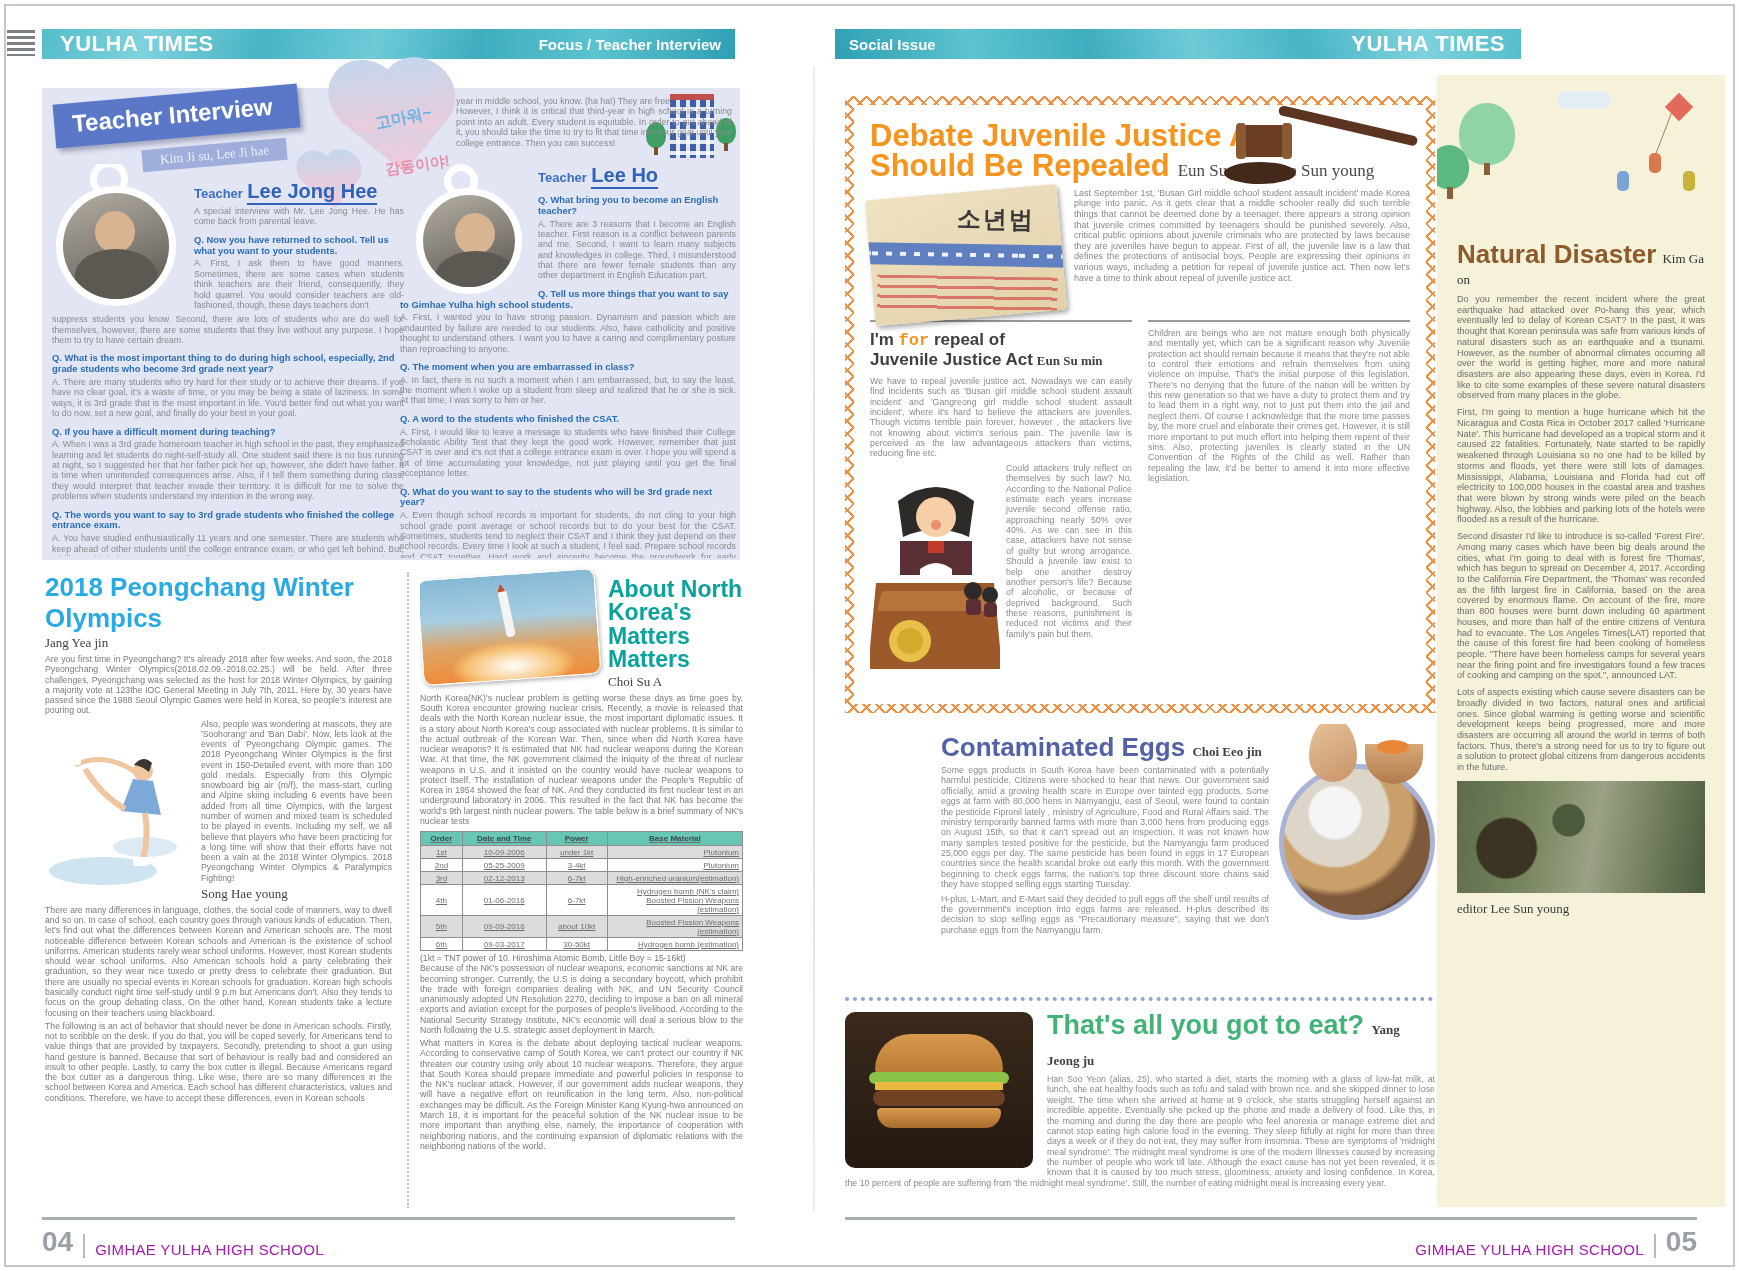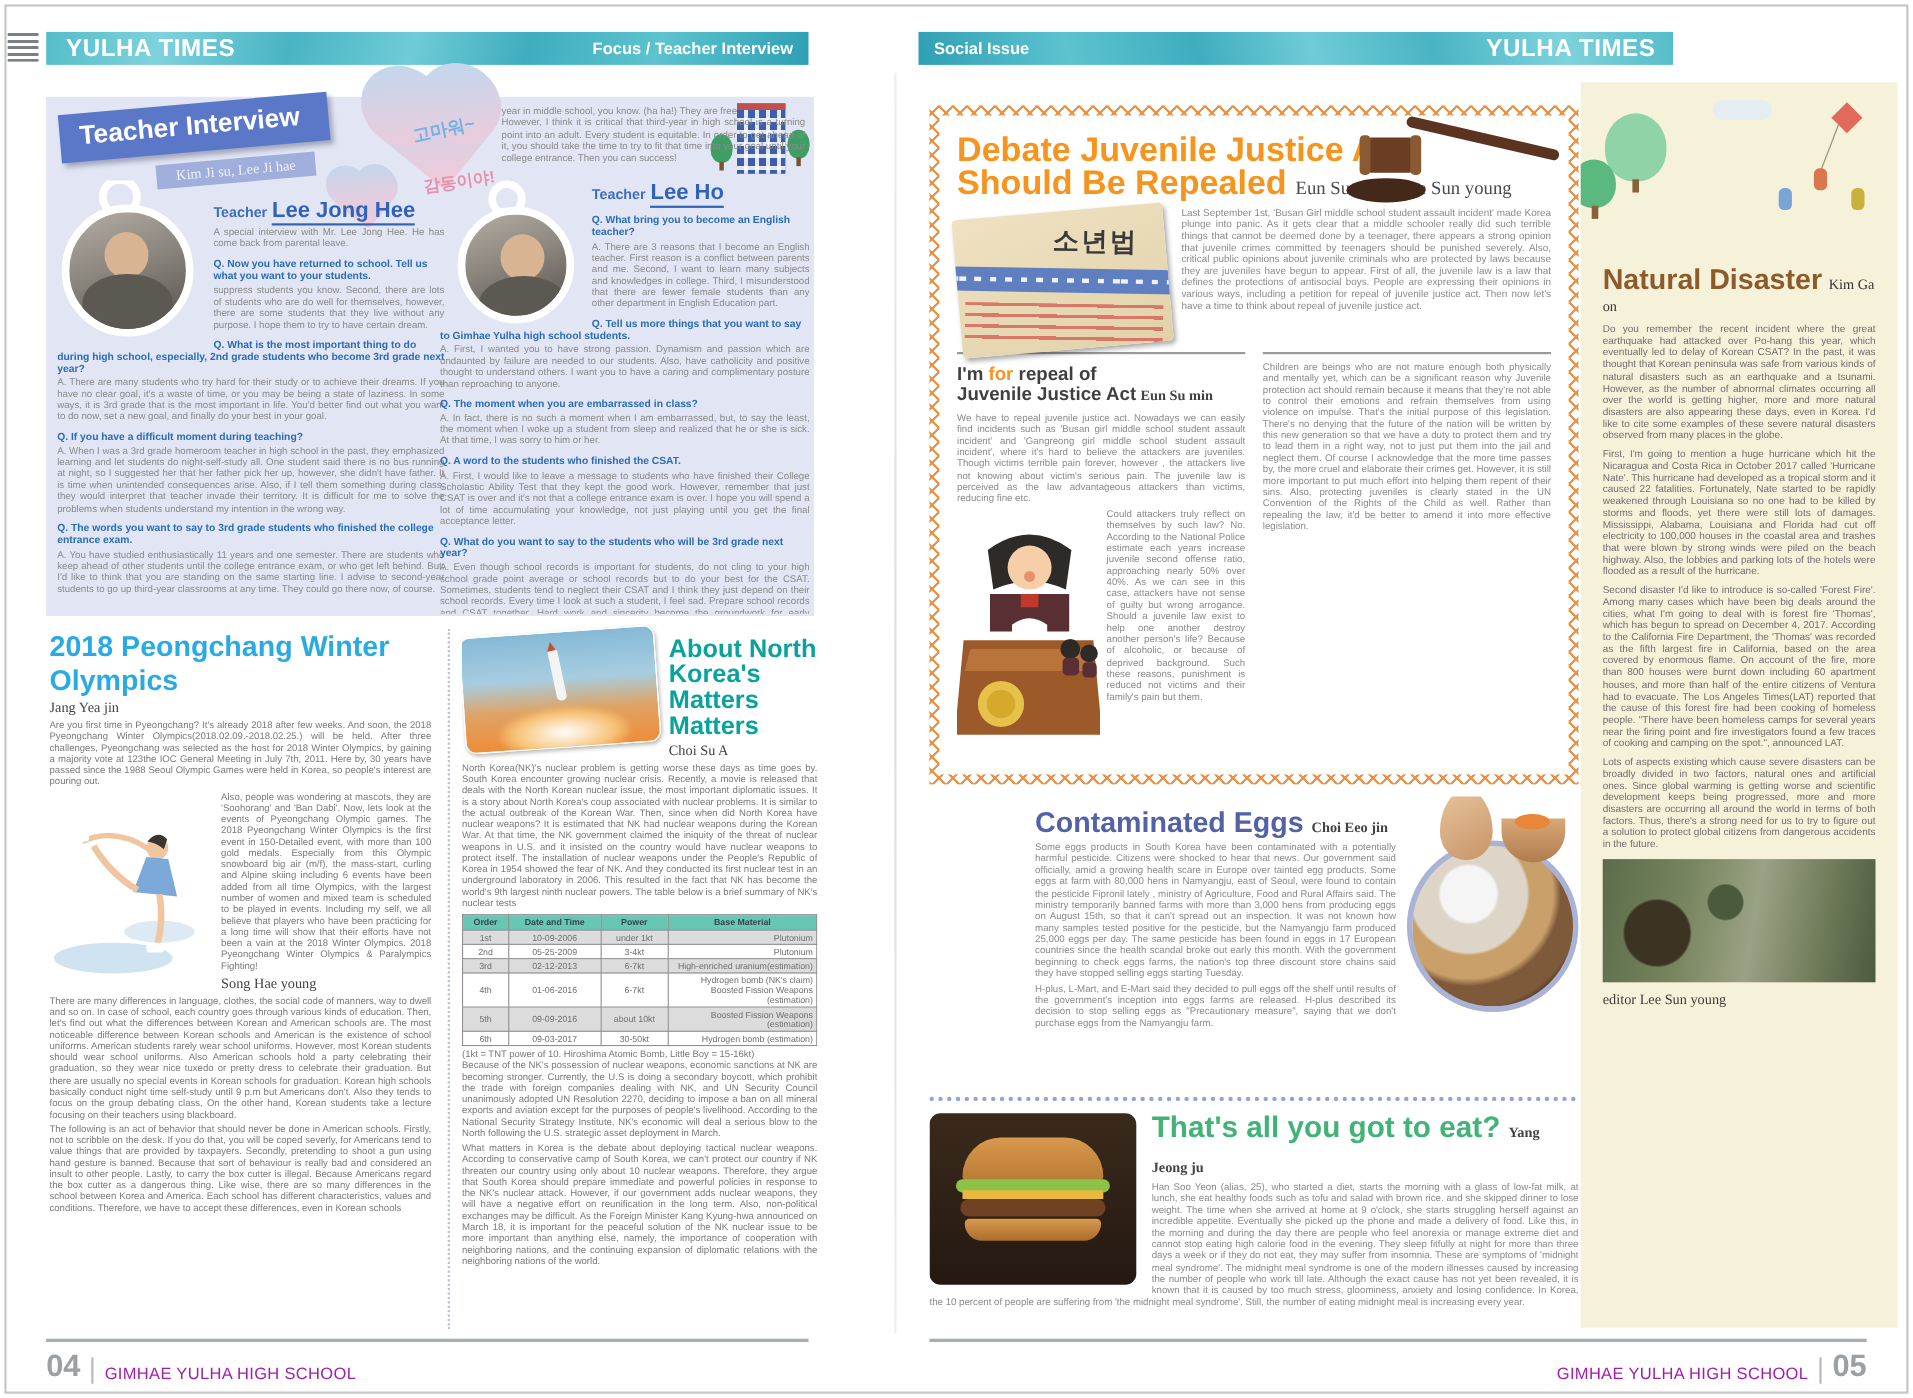--- a/index.html
+++ b/index.html
@@ -80,21 +80,21 @@
   .missile{float:left;position:relative;width:176px;height:104px;margin:8px 10px 4px 0;transform:rotate(-4deg);
     border-radius:10px;overflow:hidden;border:1px solid #fff;box-shadow:1px 2px 4px rgba(0,0,0,.3);
     background:linear-gradient(180deg,#86b9d6 0%,#a7cde1 40%,#dfa364 68%,#ef8c3a 100%);}
   .missile .rocket{position:absolute;left:82px;top:14px;width:9px;height:48px;background:#f4f4f4;border-radius:4px;
     transform:rotate(-8deg);}
   .missile .rocket::before{content:"";position:absolute;left:0;top:-6px;width:0;height:0;
     border-left:4.5px solid transparent;border-right:4.5px solid transparent;border-bottom:8px solid #c4502e;}
   .missile .plume{position:absolute;left:30px;bottom:-10px;width:120px;height:46px;border-radius:50%;
     background:radial-gradient(#fff 0%,#f7c173 55%,rgba(239,140,58,0) 75%);filter:blur(2px);}
   .nuc-title{font-size:23px;font-weight:bold;color:#0aa39c;line-height:1.02;margin:12px 0 2px;}
-  table.nuc{width:100%;border-collapse:collapse;margin:5px 0 2px;font-size:8px;color:#6f6f6f;}
+  table.nuc{width:100%;border-collapse:collapse;margin:5px 0 2px;font-size:8px;color:#6f6f6f;text-decoration:underline;}
   table.nuc th{background:#68c7b4;color:#37474f;font-weight:bold;border:1px solid #8f8f8f;padding:2px 2px;}
   table.nuc td{border:1px solid #8f8f8f;padding:1.5px 3px;text-align:center;}
   table.nuc td.bm{text-align:right;}
   table.nuc tr:nth-child(even) td{background:#dcdcdc;}
   .note{font-size:8.6px;color:#777;margin:2px 0 0;}
   
   .debate{position:absolute;left:845px;top:96px;width:590px;height:617px;box-sizing:border-box;padding:9px;
     background-color:#fff;
     background-image:repeating-linear-gradient(45deg,#f09045 0 2px,transparent 2px 9px),
                      repeating-linear-gradient(-45deg,#f09045 0 2px,transparent 2px 9px);}
@@ -109,21 +109,21 @@
     transform:rotate(6deg);letter-spacing:2px;}
   .lawbook .lb-band{position:absolute;left:-8px;top:52px;width:210px;height:22px;background:#5f7fc0;transform:rotate(6deg);
     background-image:repeating-linear-gradient(90deg,rgba(255,255,255,.9) 0 6px,transparent 6px 14px);background-size:70% 4px;
     background-repeat:repeat-x;background-position:10px 9px;}
   .lawbook .lb-lines{position:absolute;left:4px;top:84px;width:180px;height:34px;transform:rotate(6deg);
     background:repeating-linear-gradient(#d4584f 0 3px,transparent 3px 10px);opacity:.75;}
   .intro-d{font-size:9px;}
   .d-cols{display:flex;gap:16px;margin-top:12px;clear:both;}
   .d-col{flex:1;border-top:2px solid #9a9a9a;padding-top:6px;}
   .d-col h3{font-size:17px;line-height:1.12;color:#3f3f3f;margin:2px 0 7px;}
-  .d-col h3 .orange{color:#f7941d;}
+  .d-col h3 .orange{color:#f7941d;font-family:Liberation Mono, monospace;}
   .d-col h3 .byline{font-size:13px;display:inline;margin-left:4px;}
   .judge-svg{float:left;width:130px;height:212px;margin:2px 6px 0 0;}
   
   .eggs{position:absolute;left:845px;top:724px;width:590px;height:266px;box-sizing:border-box;padding-left:96px;overflow:hidden;}
   .egg-illo{position:absolute;right:12px;top:-6px;width:120px;height:80px;z-index:2;}
   .egg-w{position:absolute;left:6px;top:0;width:48px;height:64px;border-radius:50% 50% 50% 50%/60% 60% 40% 40%;
     background:linear-gradient(150deg,#e8c49c,#c89468);}
   .egg-h{position:absolute;right:0;top:26px;width:58px;height:40px;border-radius:0 0 50% 50%/0 0 70% 70%;
     background:linear-gradient(#d9a877,#b07c4e);}
   .egg-h::before{content:"";position:absolute;left:12px;top:-4px;width:32px;height:14px;border-radius:50%;background:#e8873a;}
@@ -219,20 +219,21 @@
       <div class="tphoto">
         <div class="ring"></div>
         <div class="photo"></div>
       </div>
       <div class="theader">
         <span class="tlabel">Teacher</span>
         <span class="tname">Lee Jong Hee</span>
       </div>
       <p class="a-text">A special interview with Mr. Lee Jong Hee. He has come back from parental leave.</p>
       <p class="q">Q. Now you have returned to school. Tell us what you want to your students.</p>
+      <p class="a-text">A. First, I ask them to have good manners. Sometimes, there are some cases when students think teachers are their friend, consequently, they hold quarrel. You would consider teachers are old-fashioned, though, these days teachers don't</p>
       <p class="a-text">suppress students you know. Second, there are lots of students who are do well for themselves, however, there are some students that they live without any purpose. I hope them to try to have certain dream.</p>
       <p class="q">Q. What is the most important thing to do during high school, especially, 2nd grade students who become 3rd grade next year?</p>
       <p class="a-text">A. There are many students who try hard for their study or to achieve their dreams. If you have no clear goal, it's a waste of time, or you may be being a state of laziness. In some ways, it is 3rd grade that is the most important in life. You'd better find out what you want to do now, set a new goal, and finally do your best in your goal.</p>
       <p class="q">Q. If you have a difficult moment during teaching?</p>
       <p class="a-text">A. When I was a 3rd grade homeroom teacher in high school in the past, they emphasized learning and let students do night-self-study all. One student said there is no bus running at night, so I suggested her that her father pick her up, however, she didn't have father. It is time when unintended consequences arise. Also, if I tell them something during class, they would interpret that teacher invade their territory. It is difficult for me to solve the problems when students understand my intention in the wrong way.</p>
       <p class="q">Q. The words you want to say to 3rd grade students who finished the college entrance exam.</p>
       <p class="a-text">A. You have studied enthusiastically 11 years and one semester. There are students who keep ahead of other students until the college entrance exam, or who get left behind. But, I'd like to think that you are standing on the same starting line. I advise to second-year students to go up third-year classrooms at any time. They could go there now, of course.</p>
 
     </div>
 

